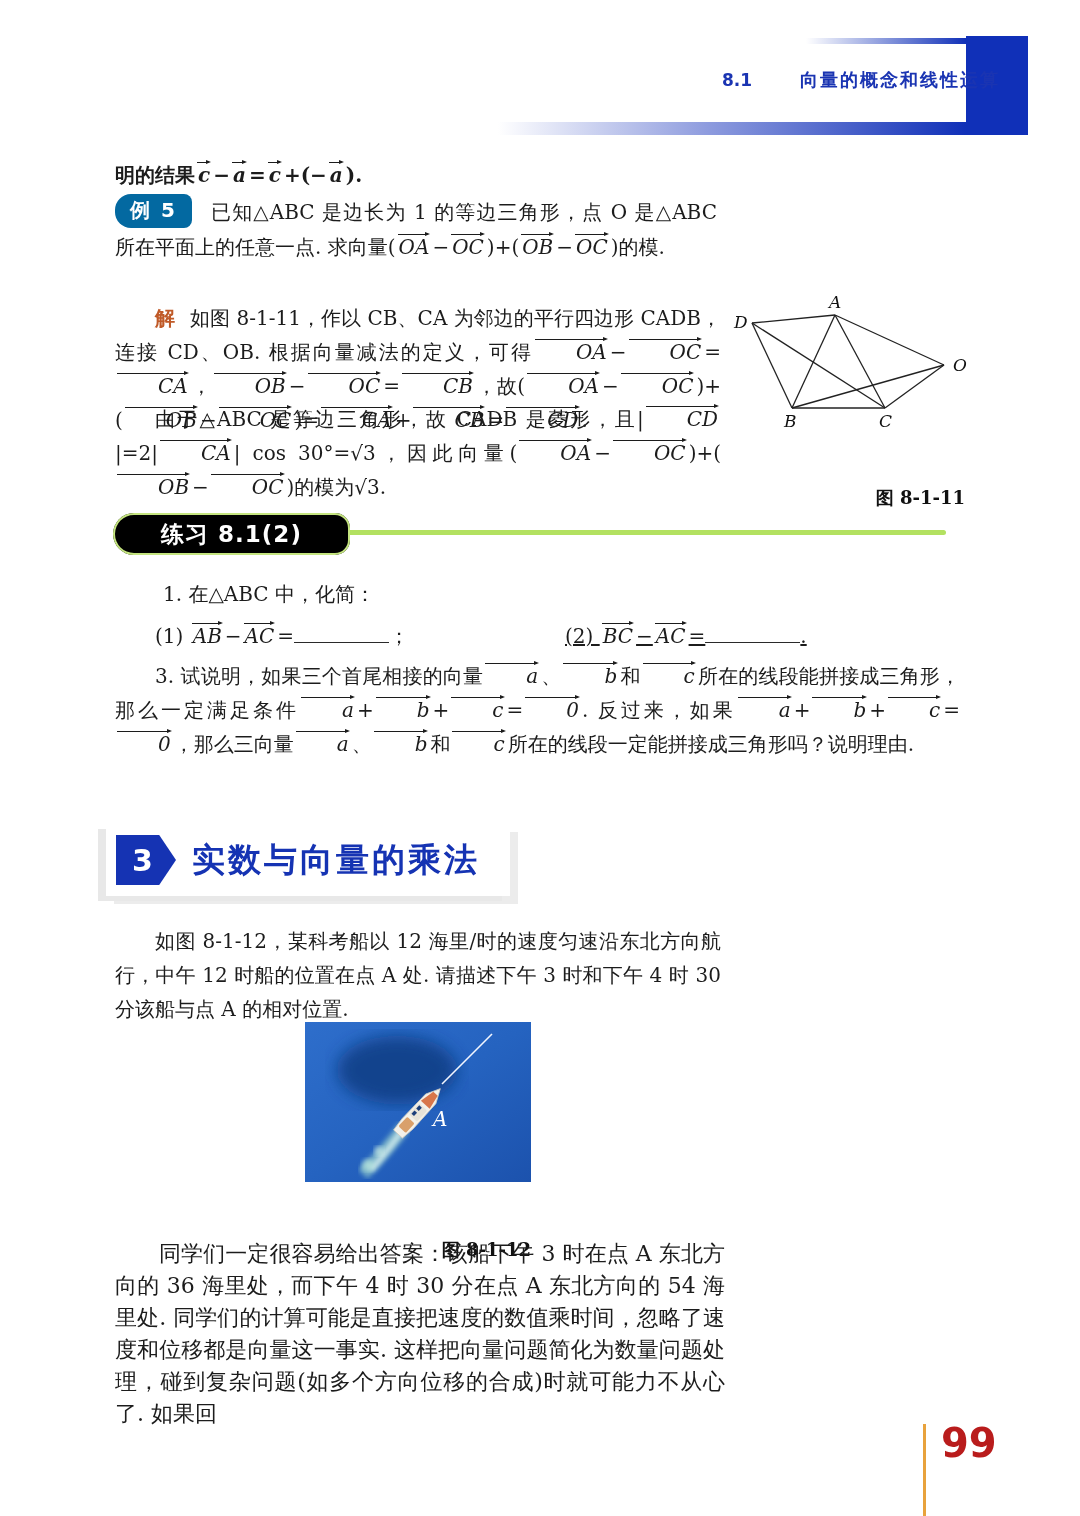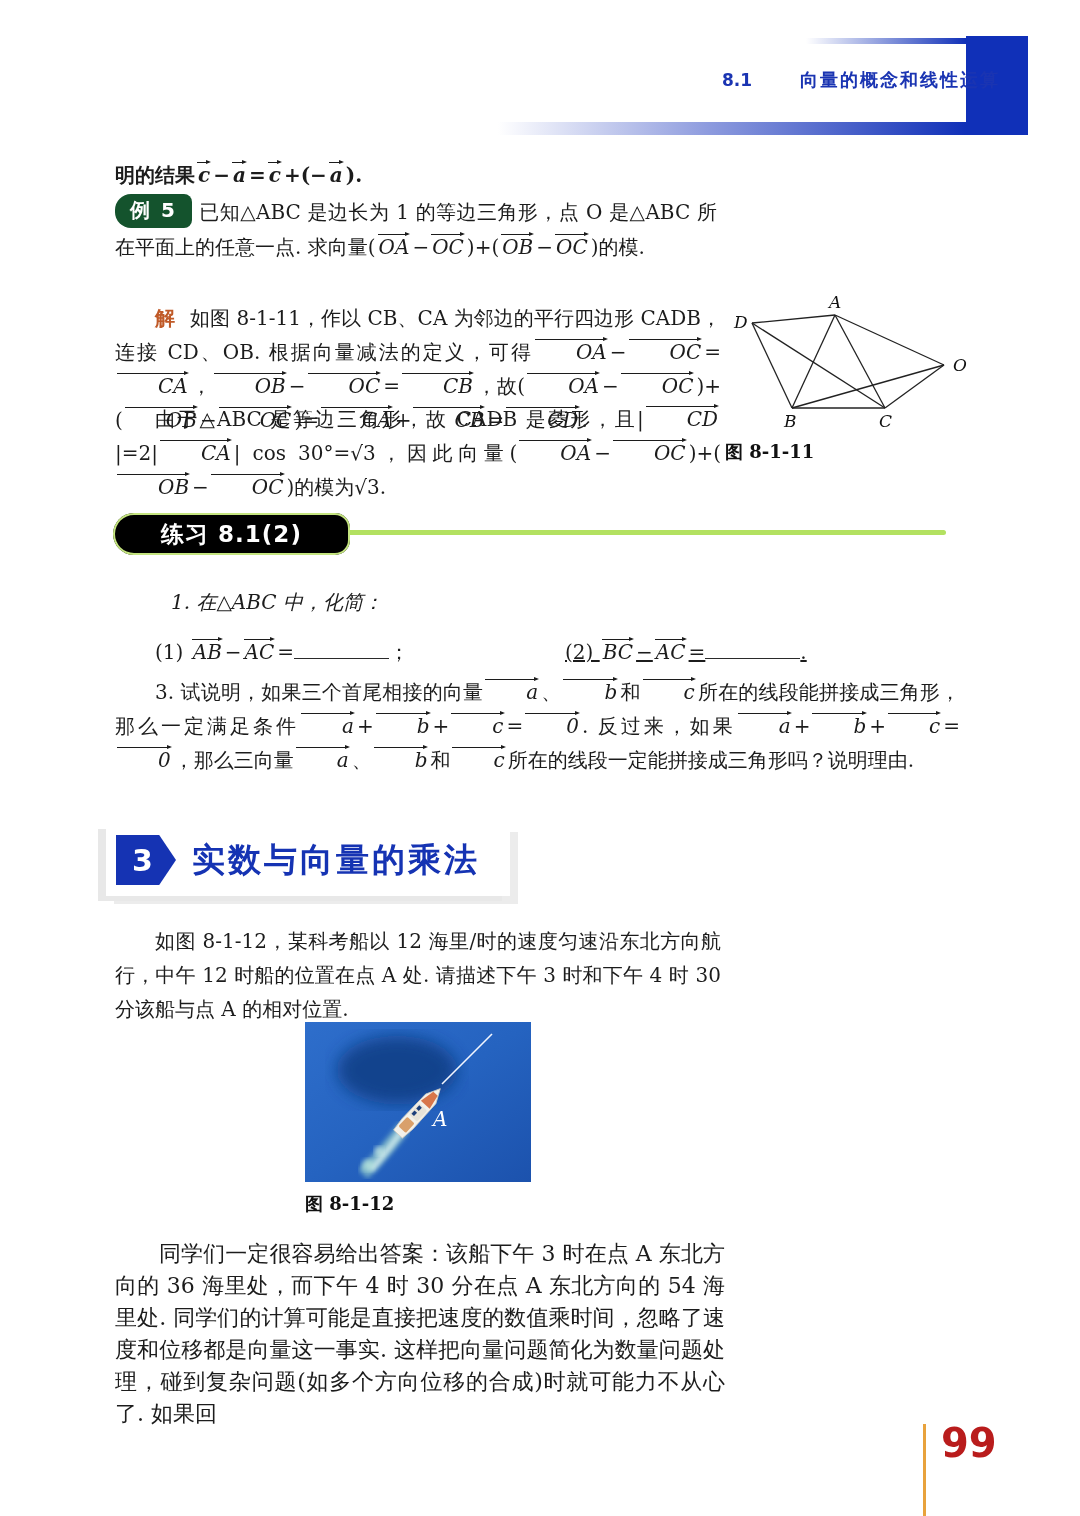--- a/index.html
+++ b/index.html
@@ -18,29 +18,29 @@
 
   
   .para{text-align:justify;line-height:33px;font-size:20px;}
   .indent{text-indent:2em;}
   .vec{position:relative;display:inline-block;font-style:italic;
        font-family:"DejaVu Serif","Liberation Serif",serif;margin:0 1px;padding:7px 2px 0 2px;line-height:1.05;}
   .vec::before{content:"";position:absolute;left:1px;right:6px;top:4px;border-top:1.4px solid #1c1c1c;}
   .vec::after{content:"";position:absolute;right:1px;top:1.5px;width:0;height:0;
        border-left:5px solid #1c1c1c;border-top:2.7px solid transparent;border-bottom:2.7px solid transparent;}
 
-  .badge-ex{display:inline-block;background:#14532d;color:#fff;
+  .badge-ex{display:inline-block;background:#0369a1;color:#fff;
        font:bold 20px "DejaVu Sans","Liberation Sans",sans-serif;
-       padding:3px 15px 4px 15px;border-radius:16px 8px 8px 16px;margin-right:7px;
+       padding:3px 15px 4px 15px;border-radius:16px 8px 8px 16px;margin-right:18px;
        text-indent:0;transform:translateY(-2px);letter-spacing:2px;}
   .solve-label{color:#c05a28;font-weight:bold;margin-right:14px;letter-spacing:1px;}
 
   
   .fig1{left:722px;top:293px;width:248px;height:148px;}
-  .fig-caption{font:bold 18px "DejaVu Serif","Liberation Serif",serif;text-align:left;color:#111;}
+  .fig-caption{font:bold 18px "DejaVu Serif","Liberation Serif",serif;text-align:right;color:#111;margin-top:46px;}
 
   
   .ex-pill{left:113px;top:513px;width:237px;height:42px;background:#000000;
        border-radius:21px 15px 15px 21px;color:#fff;display:flex;align-items:center;justify-content:center;
        font:bold 23px "DejaVu Sans","Liberation Sans",sans-serif;letter-spacing:1px;
        box-shadow:inset 0 0 0 2px #c4e47f;}
   .ex-line{left:348px;top:530px;width:598px;height:5px;background:#b3e161;border-radius:3px;}
 
   .blank{display:inline-block;width:95px;border-bottom:1.6px solid #2a2a2a;height:21px;vertical-align:baseline;}
   .ex-parts{padding-left:40px;text-decoration:underline;}
@@ -104,21 +104,21 @@
       <text x="62" y="134">B</text>
       <text x="157" y="134">C</text>
     </g>
   </svg>
   <div class="abs fig-caption" style="left:725px;top:440px;width:240px;">图 8-1-11</div>
 
   <div class="abs ex-line"></div>
   <div class="abs ex-pill">练习 8.1(2)</div>
 
   <div class="abs" style="left:115px;top:570px;width:845px;">
-    <p class="para indent" style="margin:16px;font-style:italic;">1. 在△ABC 中，化简：</p>
+    <p class="para indent" style="margin:8px;">1. 在△ABC 中，化简：</p>
     <p class="para ex-parts" style="margin:2px 0 0 0;">
       <span class="ex-part1"><span>(1) <span class="vec">AB</span>−<span class="vec">AC</span>=</span><span class="blank"></span><span>；</span></span><span><span>(2) <span class="vec">BC</span>−<span class="vec">AC</span>=</span><span class="blank"></span><span>.</span></span>
     </p>
     <p class="para indent" style="margin:6px 0 0 0;">3. 试说明，如果三个首尾相接的向量<span class="vec">a</span>、<span class="vec">b</span>和<span class="vec">c</span>所在的线段能拼接成三角形，那么一定满足条件<span class="vec">a</span>+<span class="vec">b</span>+<span class="vec">c</span>=<span class="vec">0</span>. 反过来，如果<span class="vec">a</span>+<span class="vec">b</span>+<span class="vec">c</span>=<span class="vec">0</span>，那么三向量<span class="vec">a</span>、<span class="vec">b</span>和<span class="vec">c</span>所在的线段一定能拼接成三角形吗？说明理由.</p>
   </div>
 
   <div class="abs sec-card">
     <div class="sec-badge">3</div>
     <div class="sec-title">实数与向量的乘法</div>
   </div>

